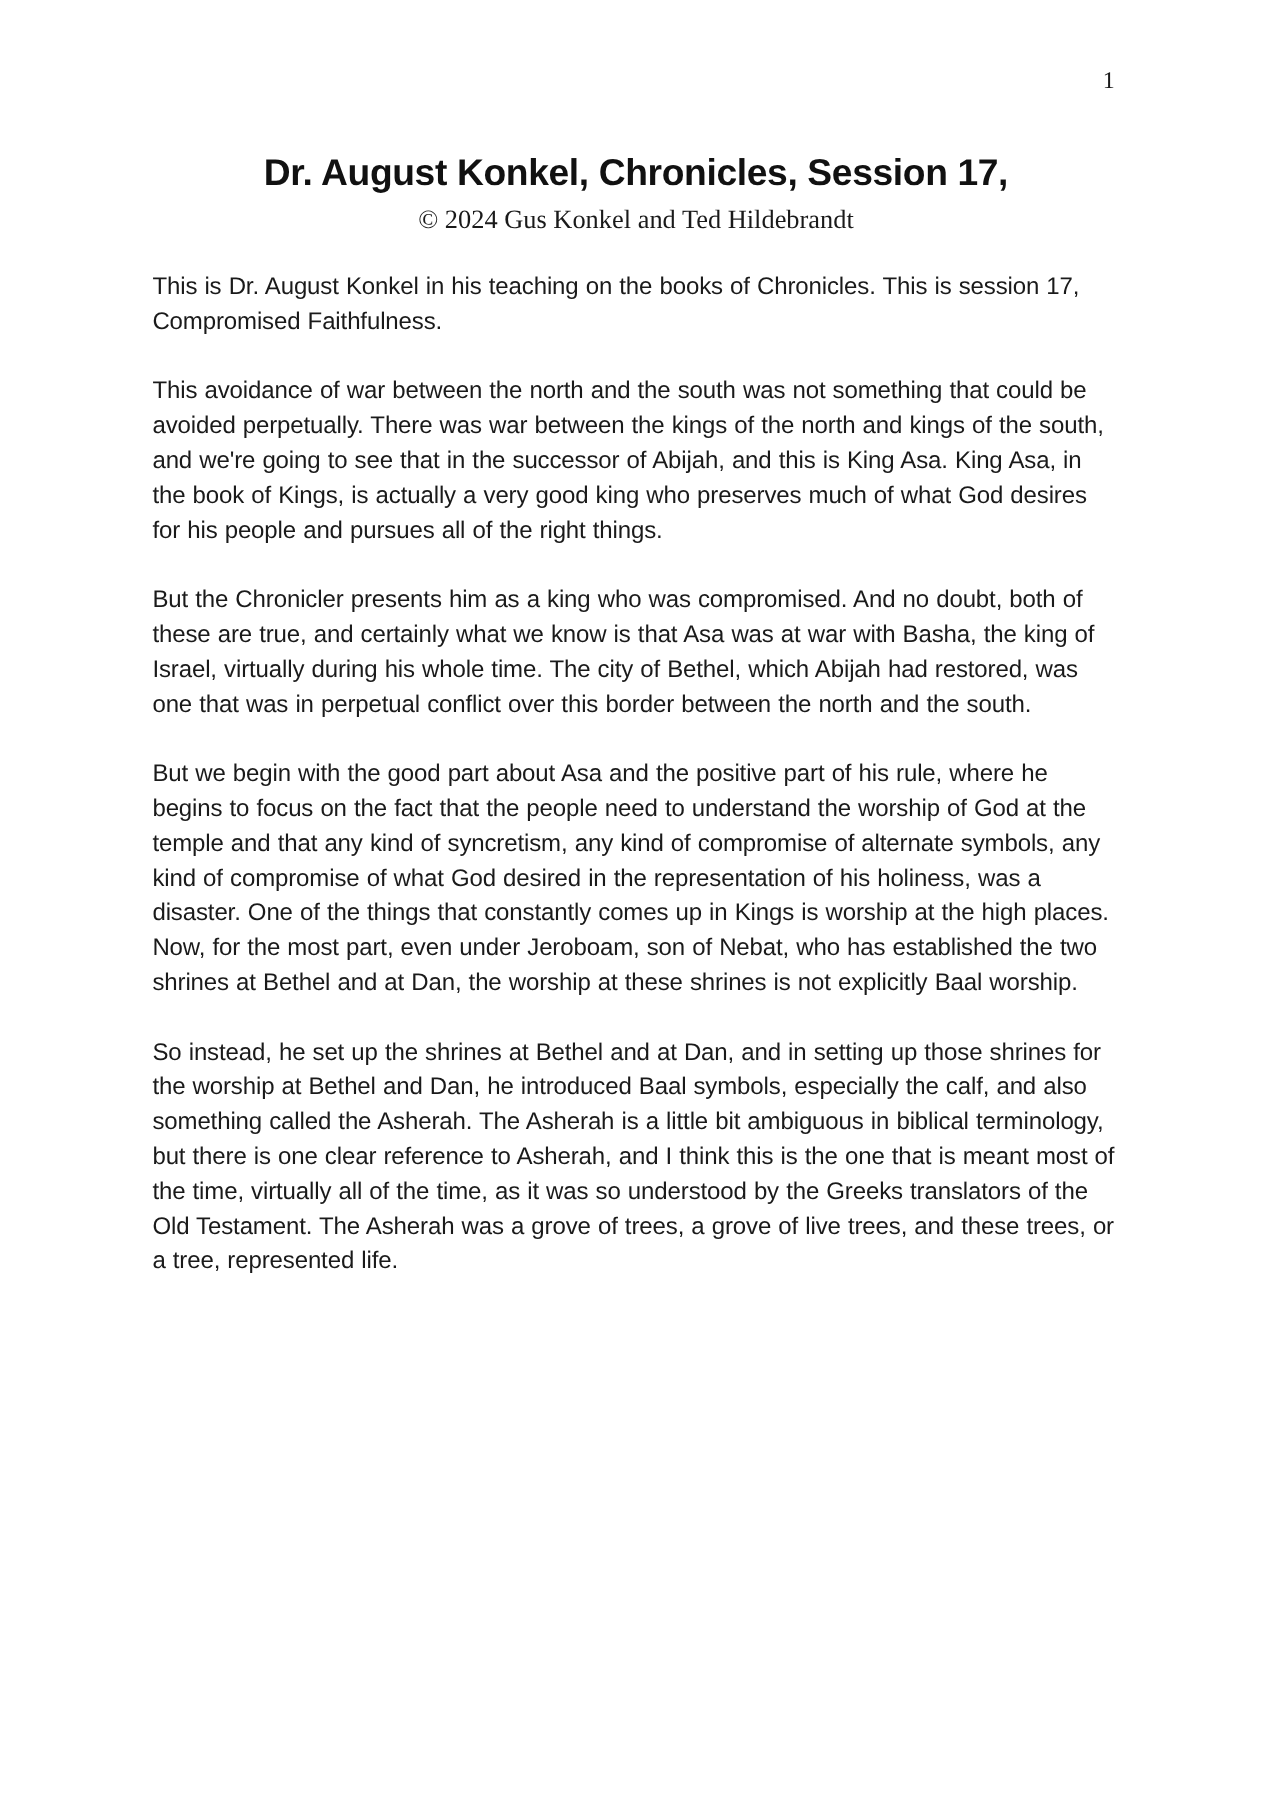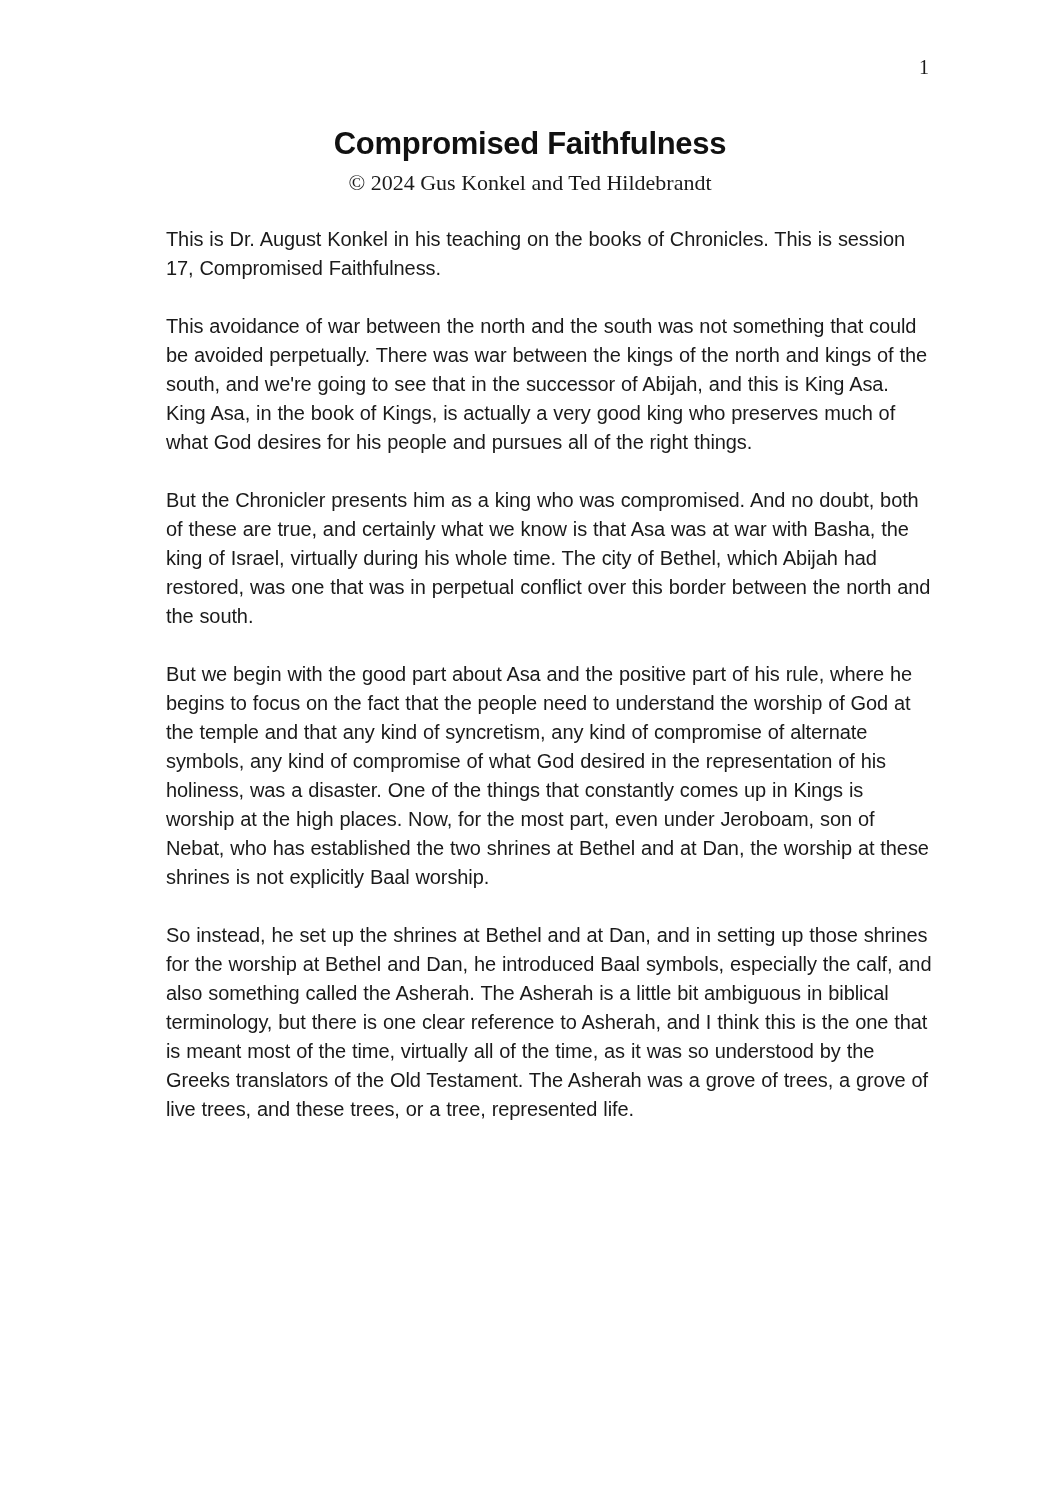--- a/index.html
+++ b/index.html
@@ -43,41 +43,40 @@
   }
   .copyright {
     font-family: "Liberation Serif", "DejaVu Serif", serif;
     font-size: 22px;
     line-height: 28px;
     margin-top: 2px;
     color: #1a1a1a;
   }
   .body-text {
     margin-top: 28px;
-    margin-left: 39px;
   }
   .body-text p {
     margin: 0 0 29px 0;
     font-size: 20px;
     line-height: 29px;
     letter-spacing: -0.1px;
     word-spacing: 0.5px;
     color: #1a1a1a;
   }
 </style>
 </head>
 <body>
 
 <div class="page">
   <div class="content">
 
     <div class="page-number">1</div>
 
     <div class="title-block">
-      <div class="title-line">Compromised Faithfulness</div>
+      <div class="title-line">Dr. August Konkel, Chronicles, Session 17,</div>
       <div class="copyright">© 2024 Gus Konkel and Ted Hildebrandt</div>
     </div>
 
     <div class="body-text">
       <p>This is Dr. August Konkel in his teaching on the books of Chronicles. This is session 17, Compromised Faithfulness.</p>
       <p>This avoidance of war between the north and the south was not something that could be avoided perpetually. There was war between the kings of the north and kings of the south, and we're going to see that in the successor of Abijah, and this is King Asa. King Asa, in the book of Kings, is actually a very good king who preserves much of what God desires for his people and pursues all of the right things.</p>
       <p>But the Chronicler presents him as a king who was compromised. And no doubt, both of these are true, and certainly what we know is that Asa was at war with Basha, the king of Israel, virtually during his whole time. The city of Bethel, which Abijah had restored, was one that was in perpetual conflict over this border between the north and the south.</p>
       <p>But we begin with the good part about Asa and the positive part of his rule, where he begins to focus on the fact that the people need to understand the worship of God at the temple and that any kind of syncretism, any kind of compromise of alternate symbols, any kind of compromise of what God desired in the representation of his holiness, was a disaster. One of the things that constantly comes up in Kings is worship at the high places. Now, for the most part, even under Jeroboam, son of Nebat, who has established the two shrines at Bethel and at Dan, the worship at these shrines is not explicitly Baal worship.</p>
       <p>So instead, he set up the shrines at Bethel and at Dan, and in setting up those shrines for the worship at Bethel and Dan, he introduced Baal symbols, especially the calf, and also something called the Asherah. The Asherah is a little bit ambiguous in biblical terminology, but there is one clear reference to Asherah, and I think this is the one that is meant most of the time, virtually all of the time, as it was so understood by the Greeks translators of the Old Testament. The Asherah was a grove of trees, a grove of live trees, and these trees, or a tree, represented life.</p>
     </div>

